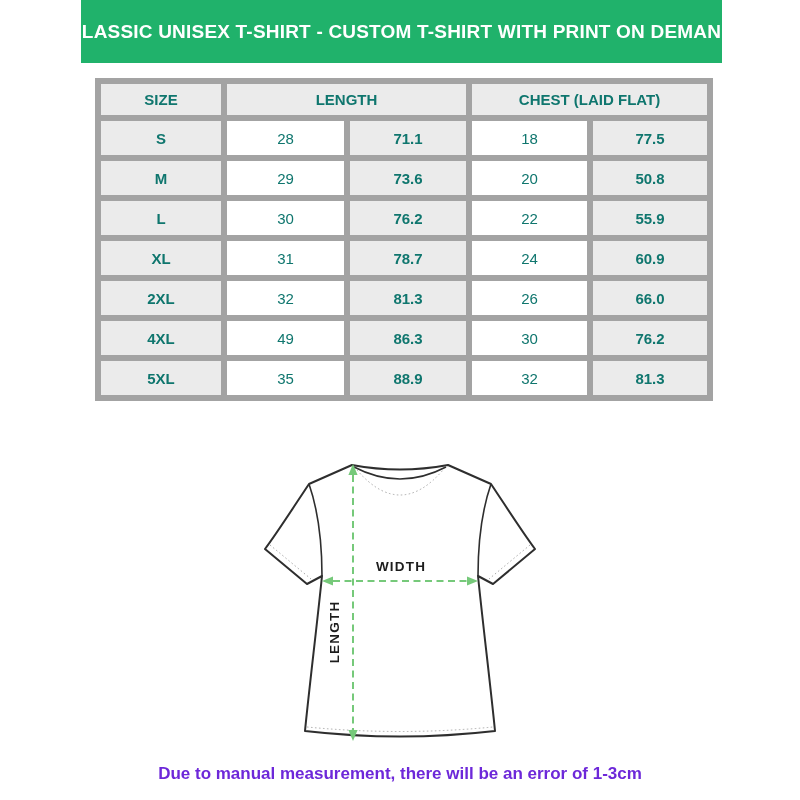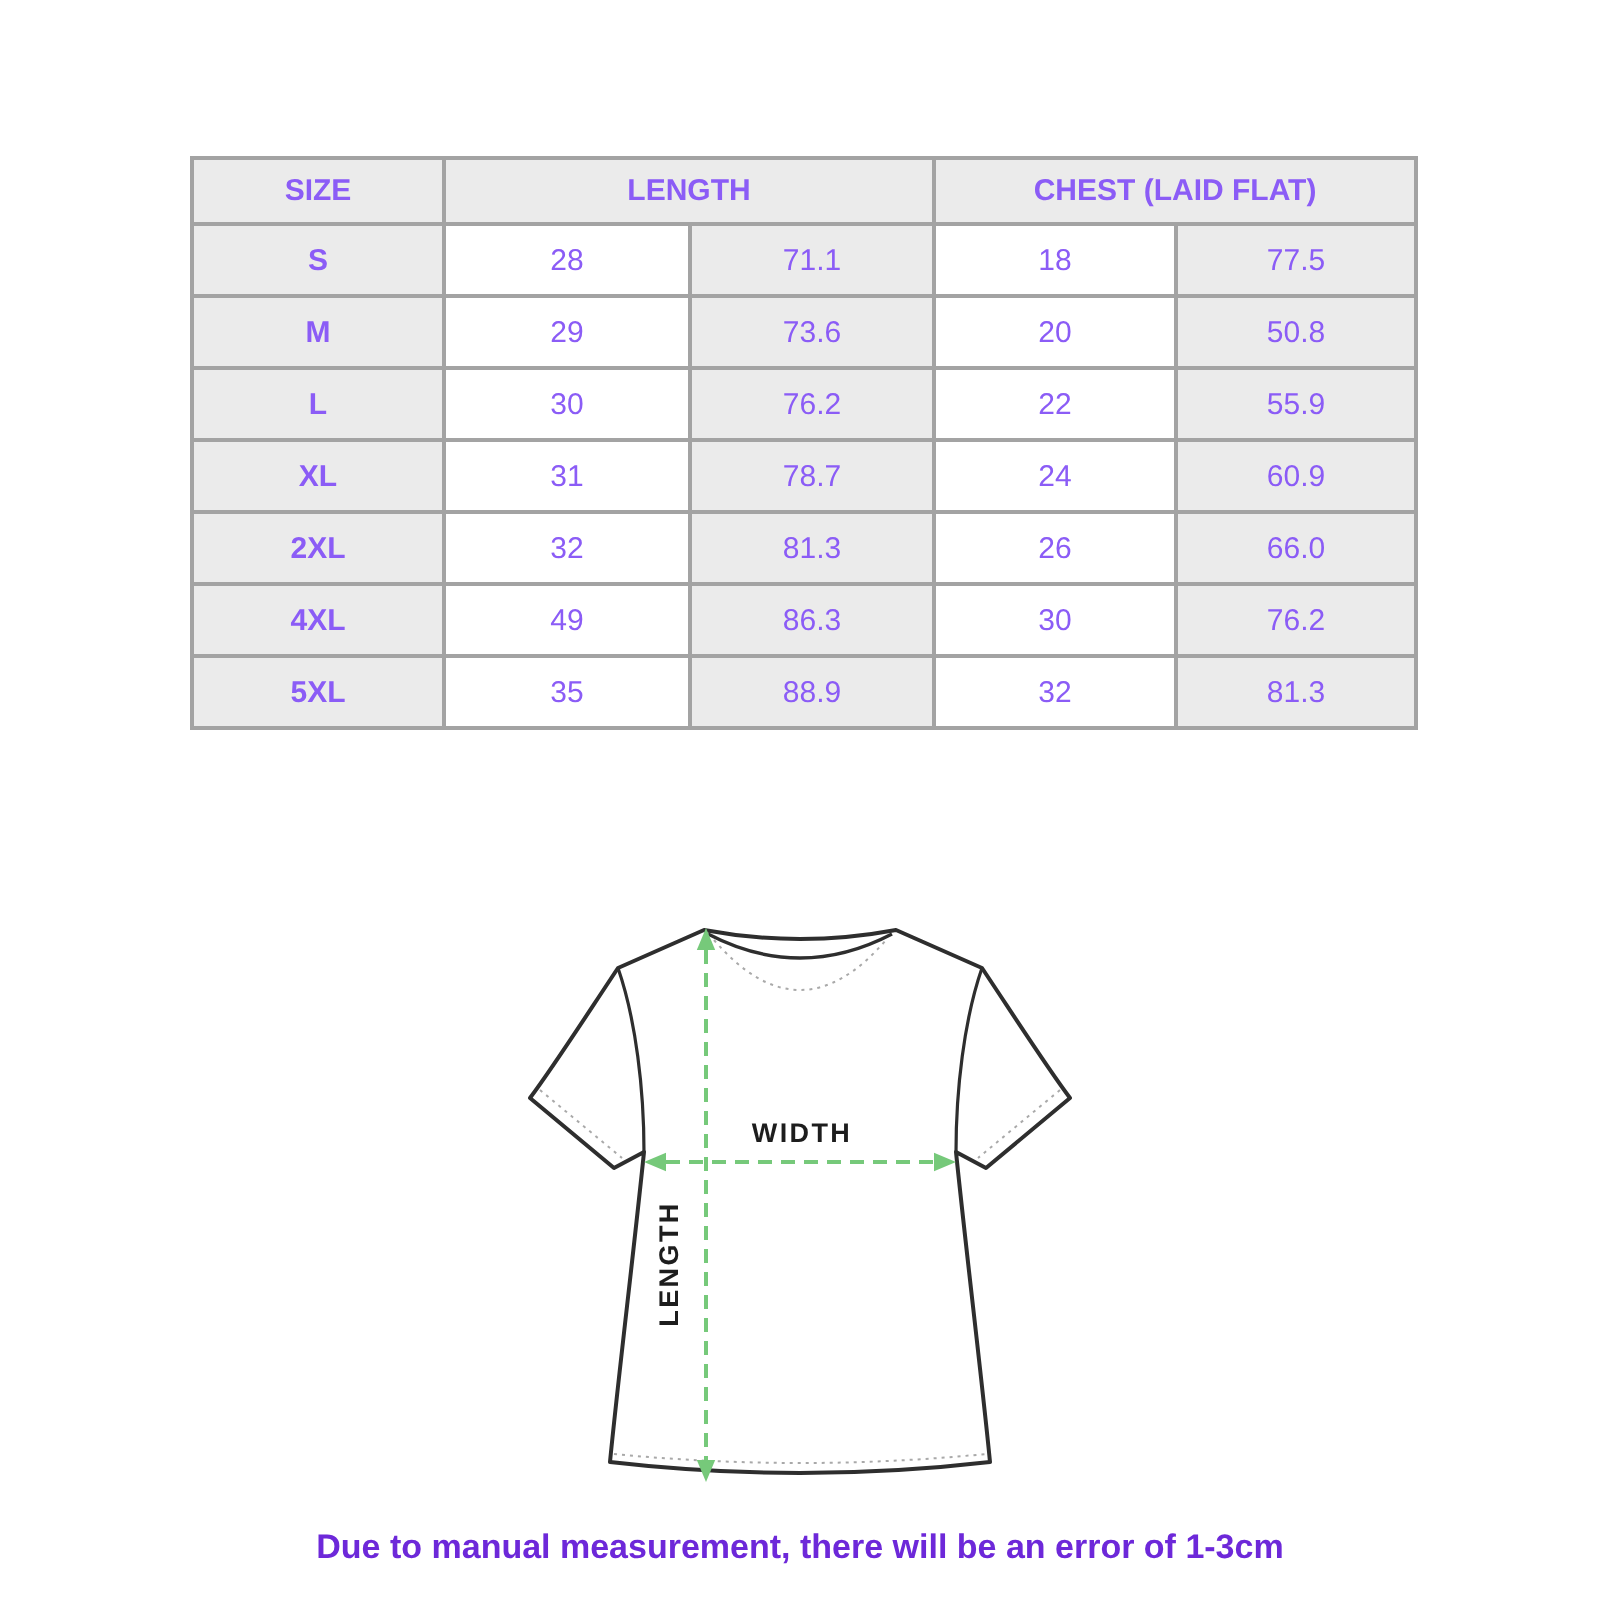--- a/index.html
+++ b/index.html
@@ -29,32 +29,32 @@
 
   
   table.size-chart {
     position: absolute;
     left: 95px; top: 78px;
     width: 612px;
     border-collapse: collapse;
     table-layout: fixed;
   }
   table.size-chart th, table.size-chart td {
-    border: 2px solid #a3a3a3;
+    border: 6px solid #a3a3a3;
     text-align: center;
     vertical-align: middle;
     font-size: 15px;
-    color: #8b5cf6;
+    color: #0f766e;
     padding: 0;
   }
   table.size-chart th { height: 31px; background: #ebebeb; font-weight: bold; }
   table.size-chart td { height: 34px; }
   td.c-size { background: #ebebeb; font-weight: bold; }
   td.c-in   { background: #ffffff; font-weight: normal; border-radius: 15px; }
-  td.c-cm   { background: #ebebeb; font-weight: normal; }
+  td.c-cm   { background: #ebebeb; font-weight: bold; }
 
   
   .diagram {
     position: absolute;
     left: 260px; top: 450px;
     width: 280px; height: 300px;
   }
   .diagram svg { display: block; width: 280px; height: 300px; }
 
   
@@ -65,20 +65,23 @@
     color: #6d28d9;
     font-weight: bold;
     font-size: 17px;
   }
 </style>
 </head>
 <body>
 
 <div class="stage">
 
+  <div class="banner">
+    <div class="banner-title">CLASSIC UNISEX T-SHIRT - CUSTOM T-SHIRT WITH PRINT ON DEMAND</div>
+  </div>
 
   <table class="size-chart">
     <colgroup>
       <col style="width:126px">
         <col style="width:123px">
         <col style="width:122px">
         <col style="width:121px">
         <col style="width:120px">
     </colgroup>
     <thead>

